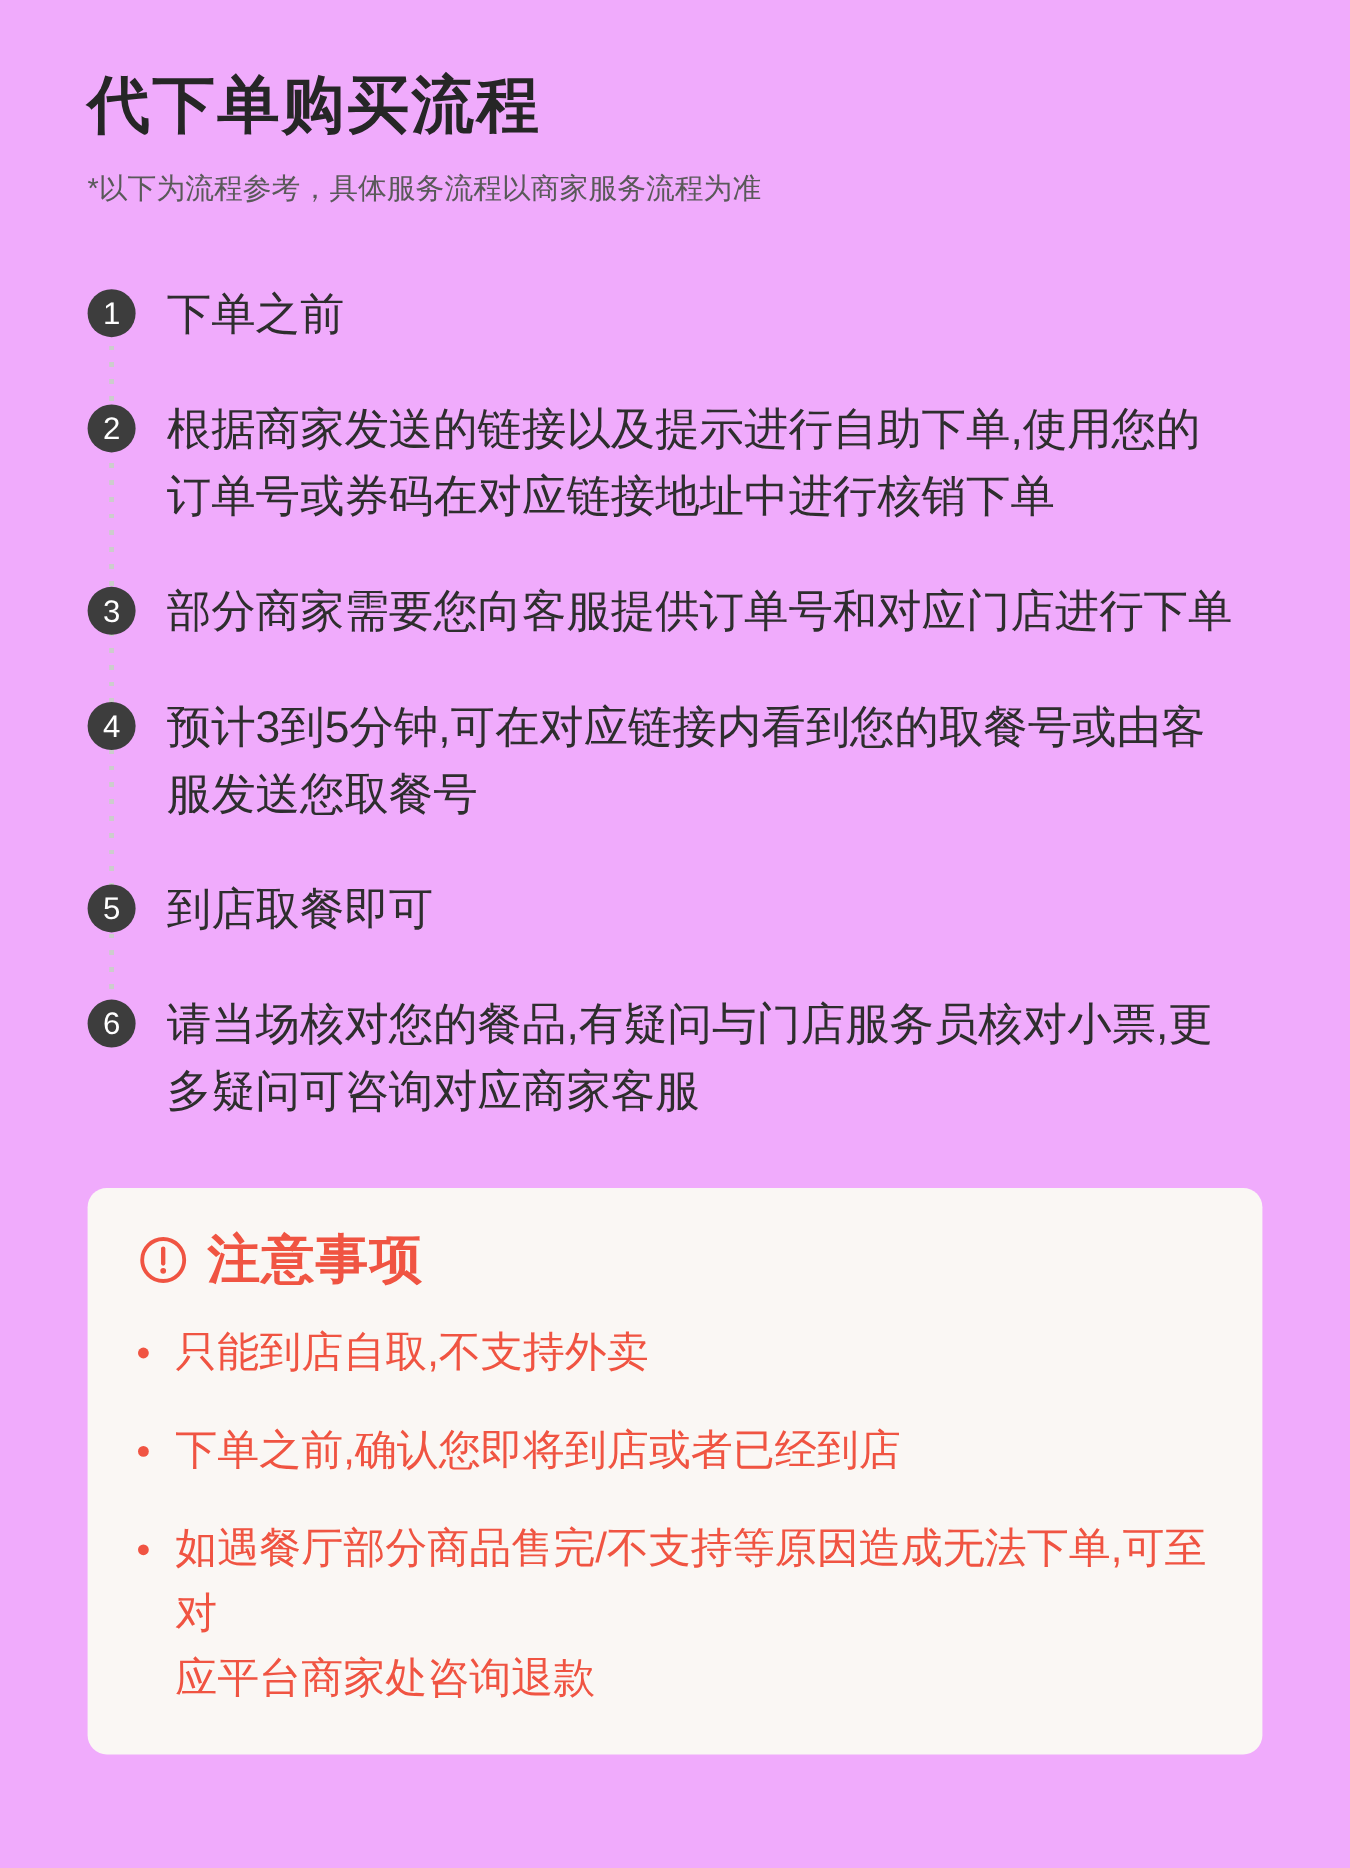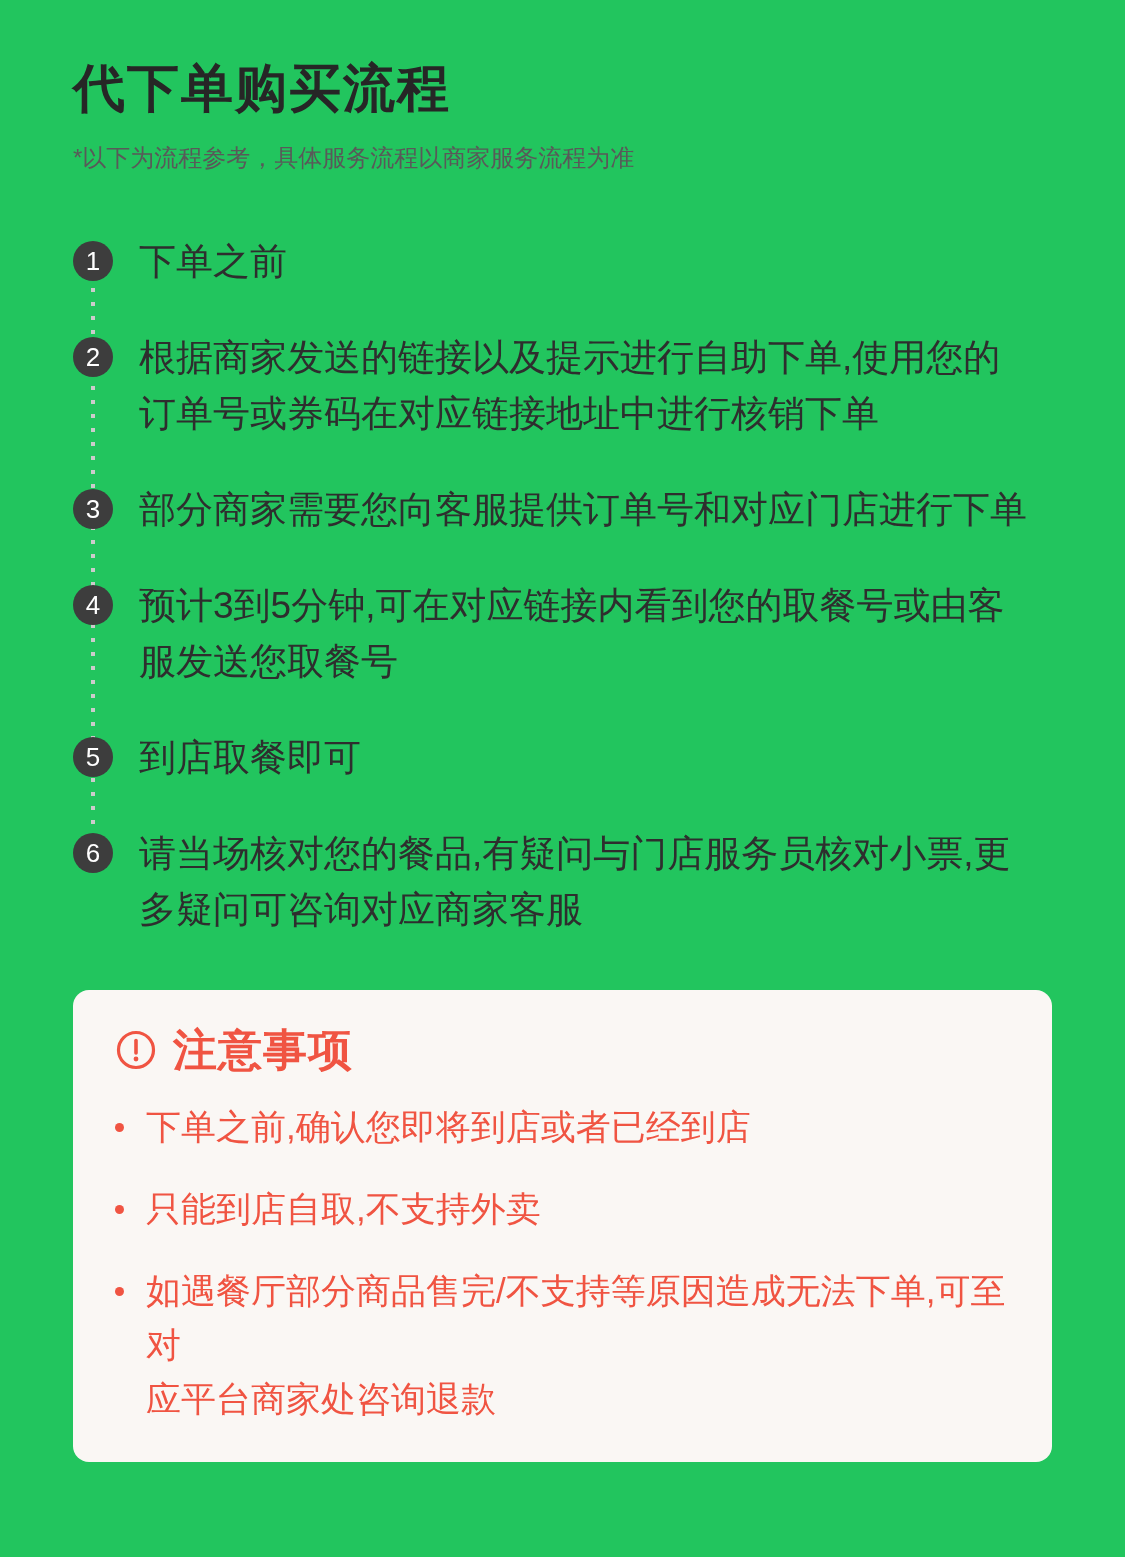--- a/index.html
+++ b/index.html
@@ -7,21 +7,21 @@
   body {
     width: 1125px;
     height: 1557px;
     overflow: hidden;
     font-family: "Liberation Sans", "DejaVu Sans", sans-serif;
   }
   .page {
     width: 1125px;
     height: 1557px;
     padding: 58px 73px 0 73px;
-    background: #22c55e;
+    background: #f0abfc;
   }
   .page-title {
     font-size: 52px;
     line-height: 60px;
     font-weight: 700;
     color: #262626;
     letter-spacing: 2px;
   }
   .page-subtitle {
     margin-top: 20px;
@@ -167,26 +167,26 @@
       <svg class="notice-icon" width="42" height="42" viewBox="0 0 42 42" aria-hidden="true">
         <circle cx="21" cy="21" r="17.5" fill="none" stroke="#F05442" stroke-width="3.2"></circle>
         <line x1="21" y1="11.5" x2="21" y2="24" stroke="#F05442" stroke-width="3.6" stroke-linecap="round"></line>
         <circle cx="21" cy="30" r="2.4" fill="#F05442"></circle>
       </svg>
       <span class="notice-title">注意事项</span>
     </div>
 
     <div class="notice-item">
       <span class="bullet-dot"></span>
-      <span class="notice-item-text">下单之前,确认您即将到店或者已经到店</span>
+      <span class="notice-item-text">只能到店自取,不支持外卖</span>
     </div>
 
     <div class="notice-item">
       <span class="bullet-dot"></span>
-      <span class="notice-item-text">只能到店自取,不支持外卖</span>
+      <span class="notice-item-text">下单之前,确认您即将到店或者已经到店</span>
     </div>
 
 
     <div class="notice-item">
       <span class="bullet-dot"></span>
       <span class="notice-item-text">如遇餐厅部分商品售完/不支持等原因造成无法下单,可至对
 应平台商家处咨询退款</span>
     </div>
   </div>
 

